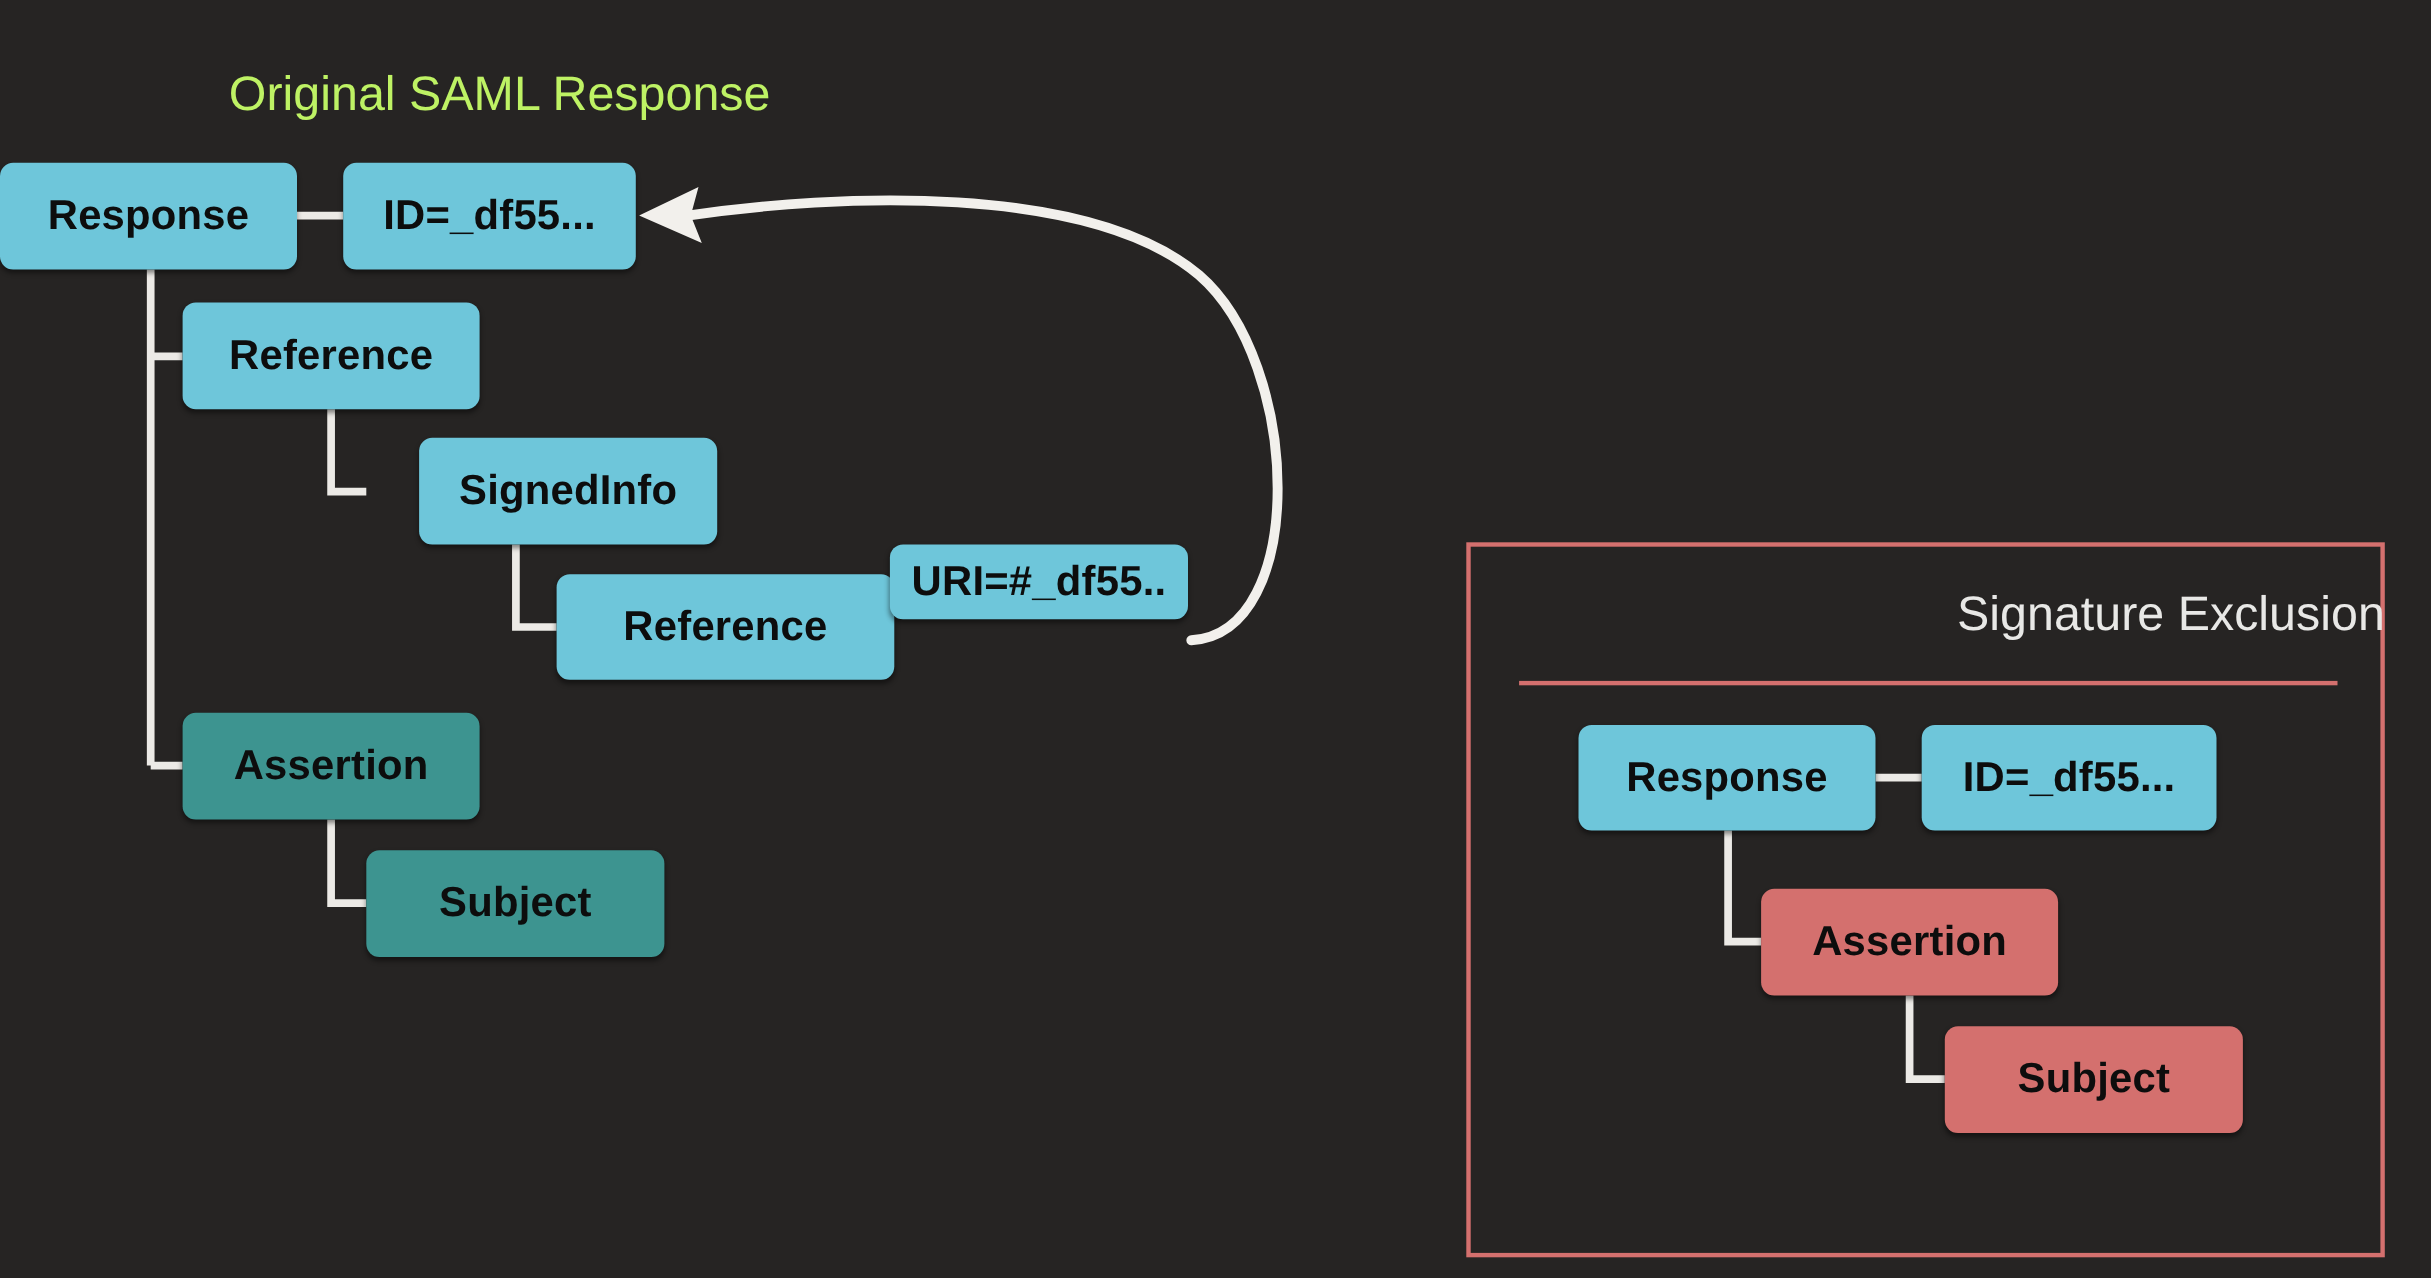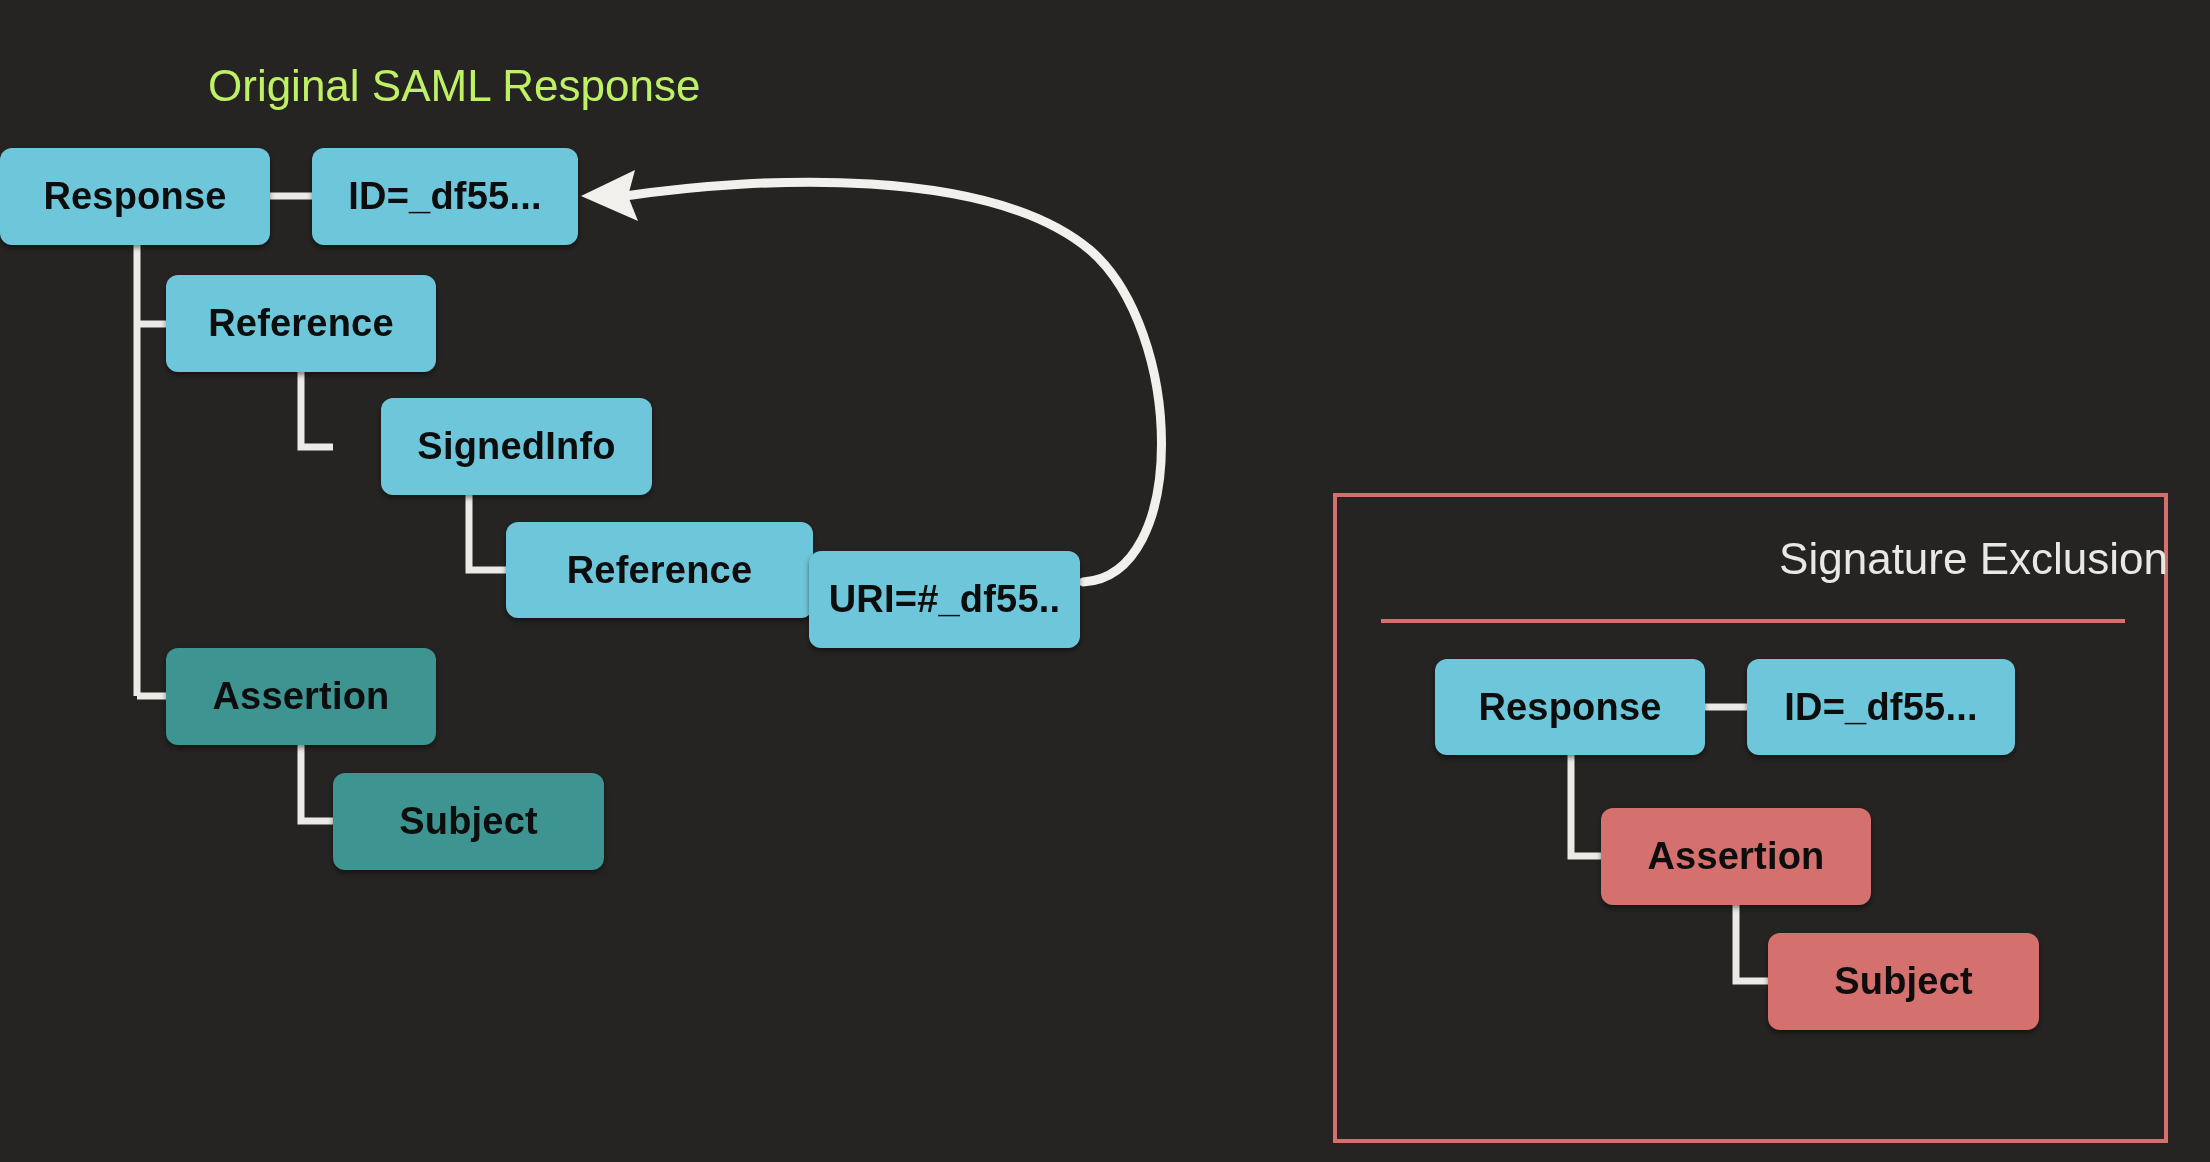--- a/index.html
+++ b/index.html
@@ -89,21 +89,21 @@
   <div class="node blue" style="left:0px;top:148px;width:270px;height:97px;">Response</div>
 
   <div class="node blue" style="left:312px;top:148px;width:266px;height:97px;">ID=_df55...</div>
 
   <div class="node blue" style="left:166px;top:275px;width:270px;height:97px;">Reference</div>
 
   <div class="node blue" style="left:333px;top:398px;width:271px;height:97px;margin-left:48px;">SignedInfo</div>
 
   <div class="node blue" style="left:506px;top:522px;width:307px;height:96px;">Reference</div>
 
-  <div class="node blue" style="left:809px;top:551px;width:271px;height:97px;">URI=#_df55..</div>
+  <div class="node blue" style="left:809px;top:495px;width:271px;height:68px;">URI=#_df55..</div>
 
   <div class="node teal" style="left:166px;top:648px;width:270px;height:97px;">Assertion</div>
 
   <div class="node teal" style="left:333px;top:773px;width:271px;height:97px;">Subject</div>
 
   <div class="panel" style="left:1333px;top:493px;width:835px;height:650px;"></div>
 
   <div class="panel-title" style="left:1333px;top:534px;width:835px;">Signature Exclusion</div>
 
   <div class="panel-rule" style="left:1381px;top:619px;width:744px;"></div>

